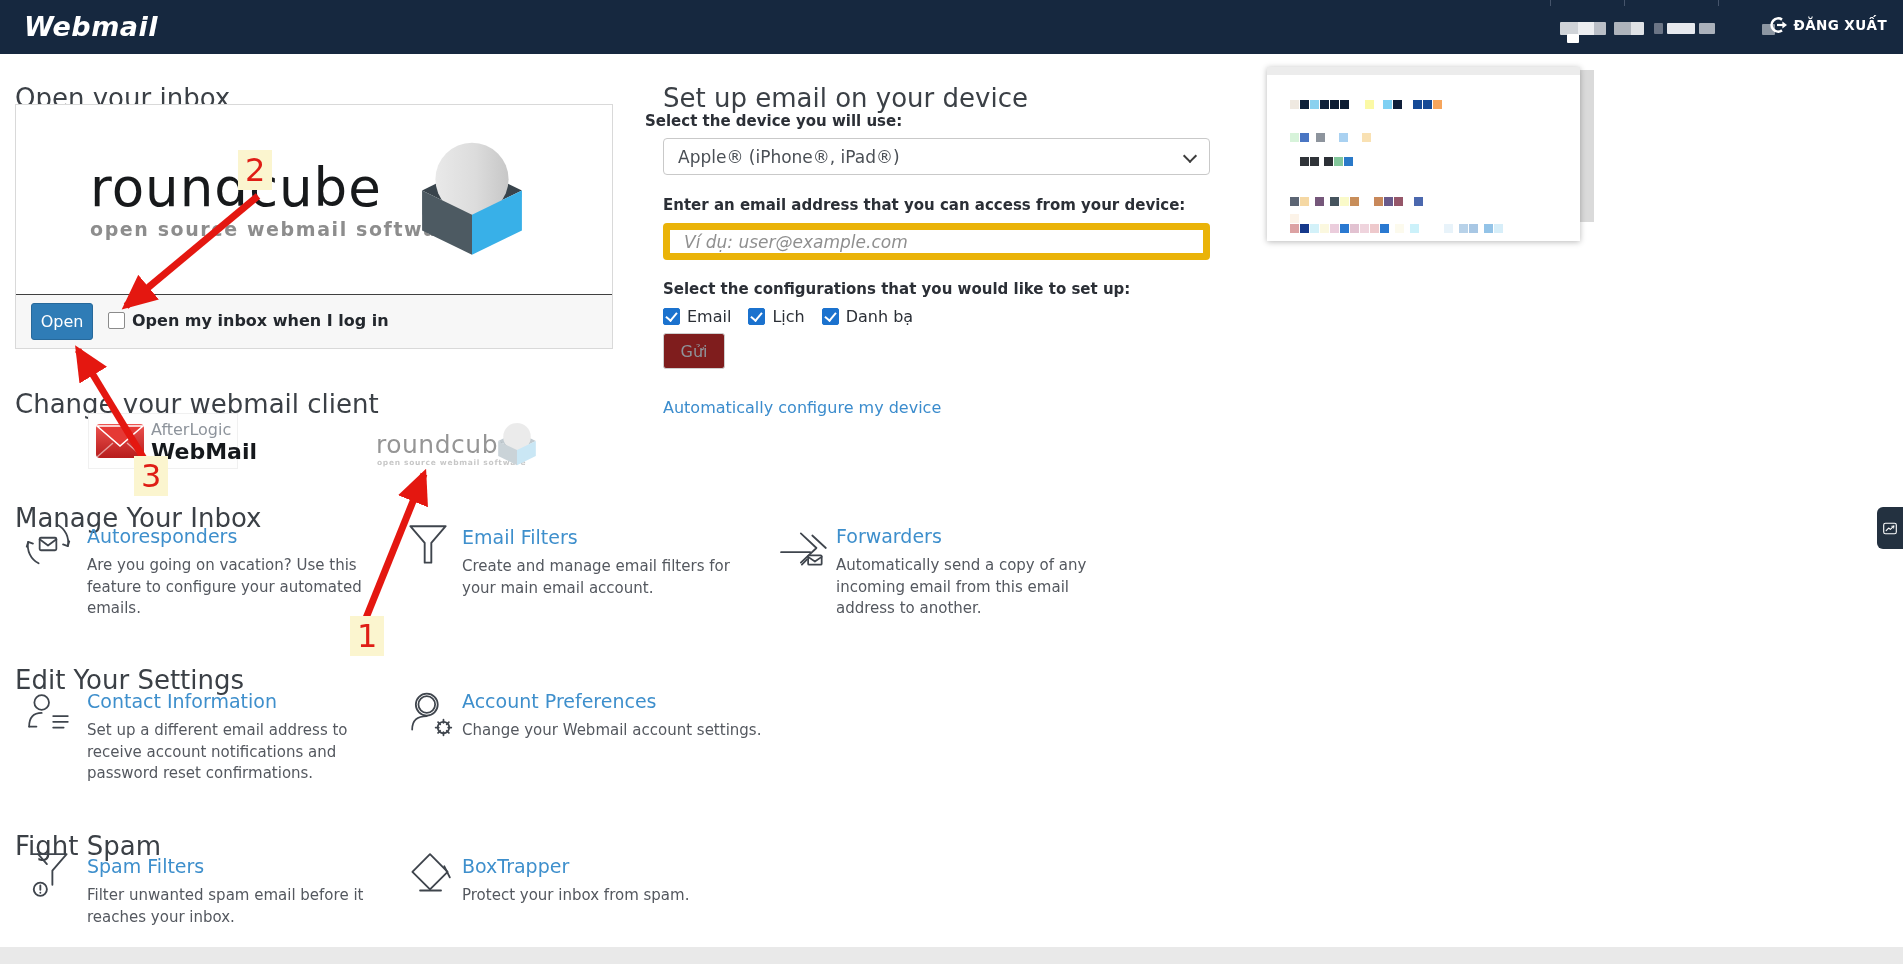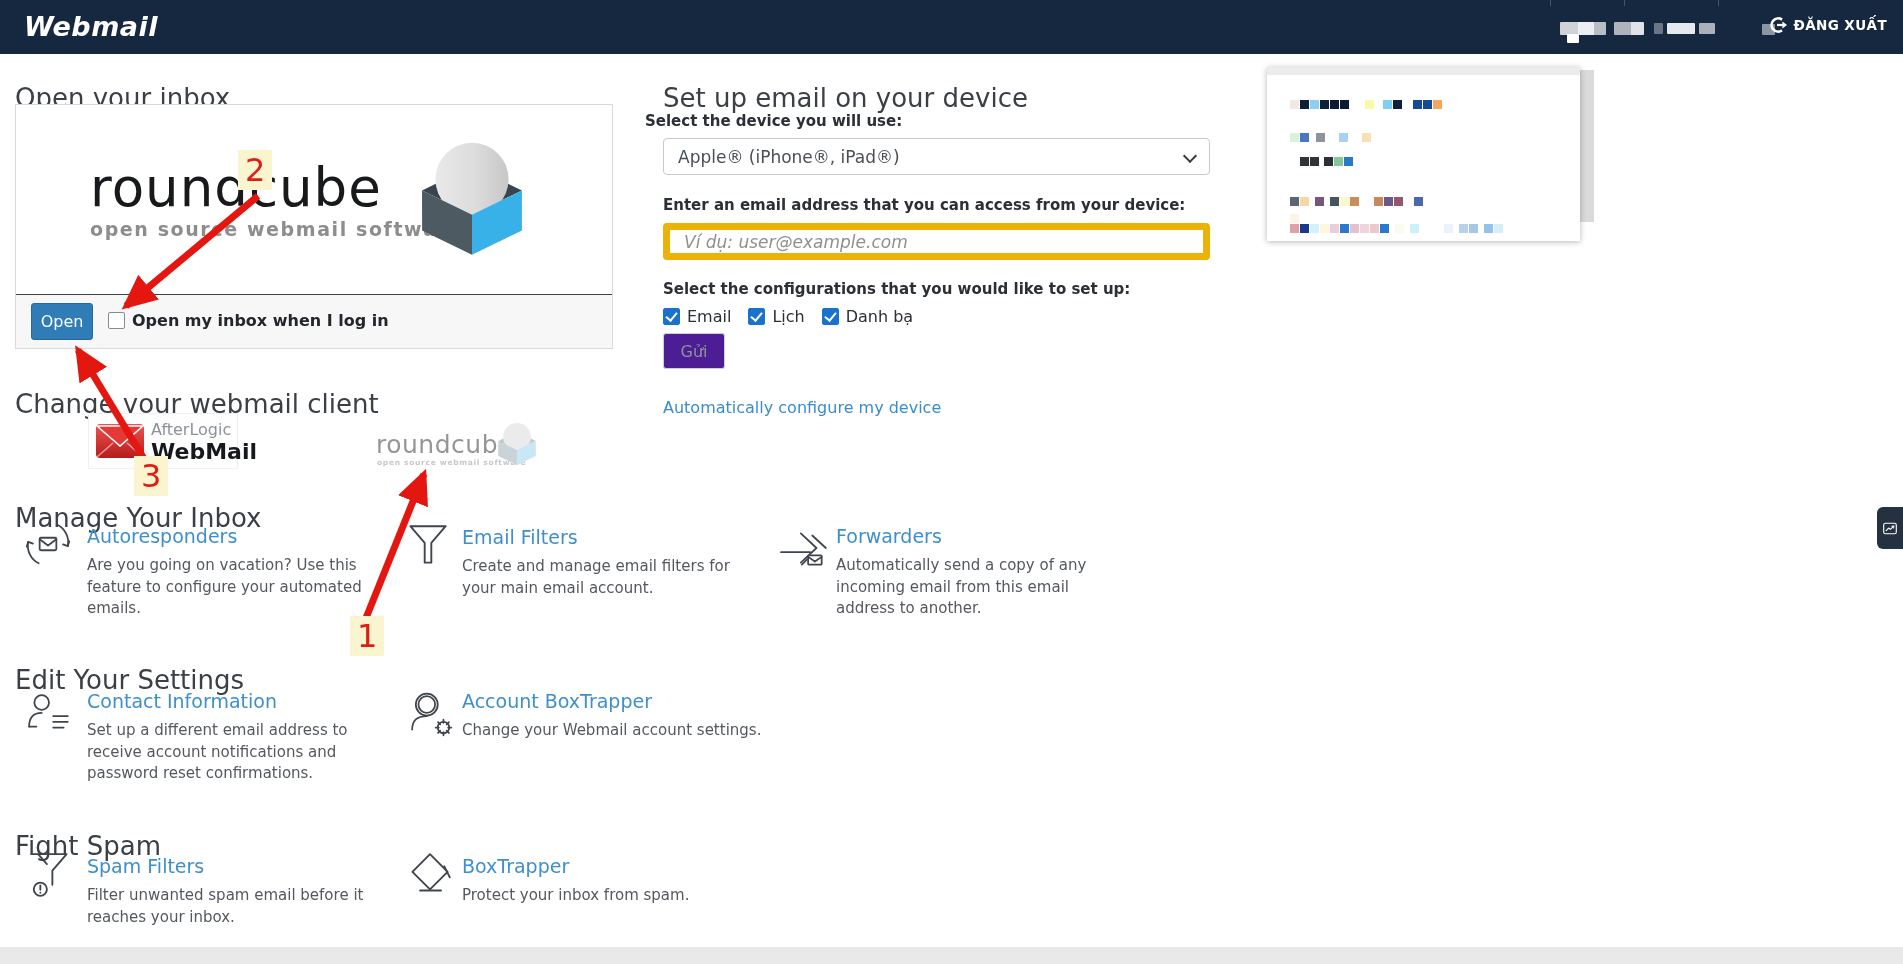--- a/index.html
+++ b/index.html
@@ -53,21 +53,21 @@
   .chev{position:absolute;right:14px;top:12px;width:8px;height:8px;border-right:2px solid #3c3c3c;
         border-bottom:2px solid #3c3c3c;transform:rotate(45deg);}
   .tinput{position:absolute;left:663px;top:223px;width:547px;height:37px;border:7px solid #eab308;
           border-radius:4px;background:#fff;box-sizing:border-box;padding:0 14px;font-size:17px;
           color:#4a4f55;font-family:inherit;}
   .tinput::placeholder{font-style:italic;color:#8f8f8f;opacity:1;}
   .checkrow{position:absolute;left:663px;top:307px;display:flex;gap:17px;align-items:center;}
   .ck-item{display:flex;align-items:center;gap:7px;}
   .ck-item .cb{position:relative;left:0;top:0;}
   .ck-label{font-size:16px;color:#2b2f36;}
-  .btn-gui{position:absolute;left:663px;top:333px;width:62px;height:36px;background:#4c1d95;
+  .btn-gui{position:absolute;left:663px;top:333px;width:62px;height:36px;background:#7f1d1d;
            border:1px solid #cfcfcf;border-radius:3px;color:#8f9399;font-size:16px;font-family:inherit;}
   .link{position:absolute;left:663px;top:398px;font-size:16px;color:#3b8ccd;text-decoration:none;cursor:pointer;}
 
   
   .feat-icon{position:absolute;}
   .feat{position:absolute;}
   .feat-title{font-size:19px;font-weight:400;color:#3e8fcc;line-height:1.2;cursor:pointer;}
   .feat-desc{font-size:15px;color:#54585f;line-height:1.45;margin-top:7px;}
   .icon-stroke{stroke:#3f454d;fill:none;stroke-width:1.7;stroke-linecap:round;stroke-linejoin:round;}
 
@@ -262,21 +262,21 @@
   <svg class="feat-icon" style="left:408px;top:692px;" width="48" height="46" viewBox="0 0 46 42">
     <g class="icon-stroke">
       <circle cx="18" cy="11" r="8"></circle>
       <circle cx="18" cy="11" r="10.5"></circle>
       <path d="M4,35 Q4,22 18,22"></path>
       <circle cx="34" cy="33" r="5.5"></circle>
       <path d="M34,25.5 v3 M34,37.5 v3 M26.5,33 h3 M38.5,33 h3 M28.8,27.8 l2.1,2.1 M37.1,36.1 l2.1,2.1 M39.2,27.8 l-2.1,2.1 M30.9,36.1 l-2.1,2.1"></path>
     </g>
   </svg>
   <div class="feat" style="left:462px;top:690px;width:320px;">
-    <div class="feat-title">Account BoxTrapper</div>
+    <div class="feat-title">Account Preferences</div>
     <div class="feat-desc">Change your Webmail account settings.</div>
   </div>
 
   <h1 class="h1" style="left:15px;top:814px;">Fight Spam</h1>
 
   <svg class="feat-icon" style="left:26px;top:852px;" width="44" height="46" viewBox="0 0 40 42">
     <g class="icon-stroke">
       <path d="M5,2 h32 l-13,15 v13"></path>
       <path d="M11,2 l8,9"></path>
       <circle cx="13" cy="34" r="6"></circle>

